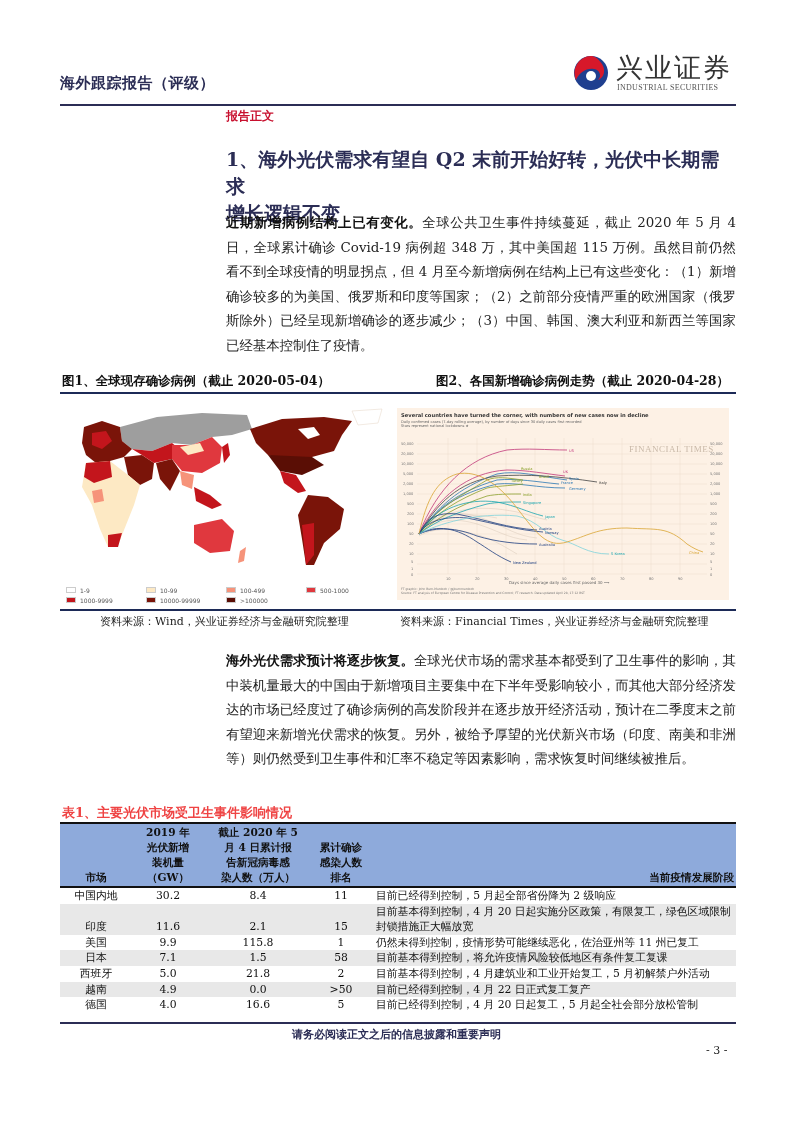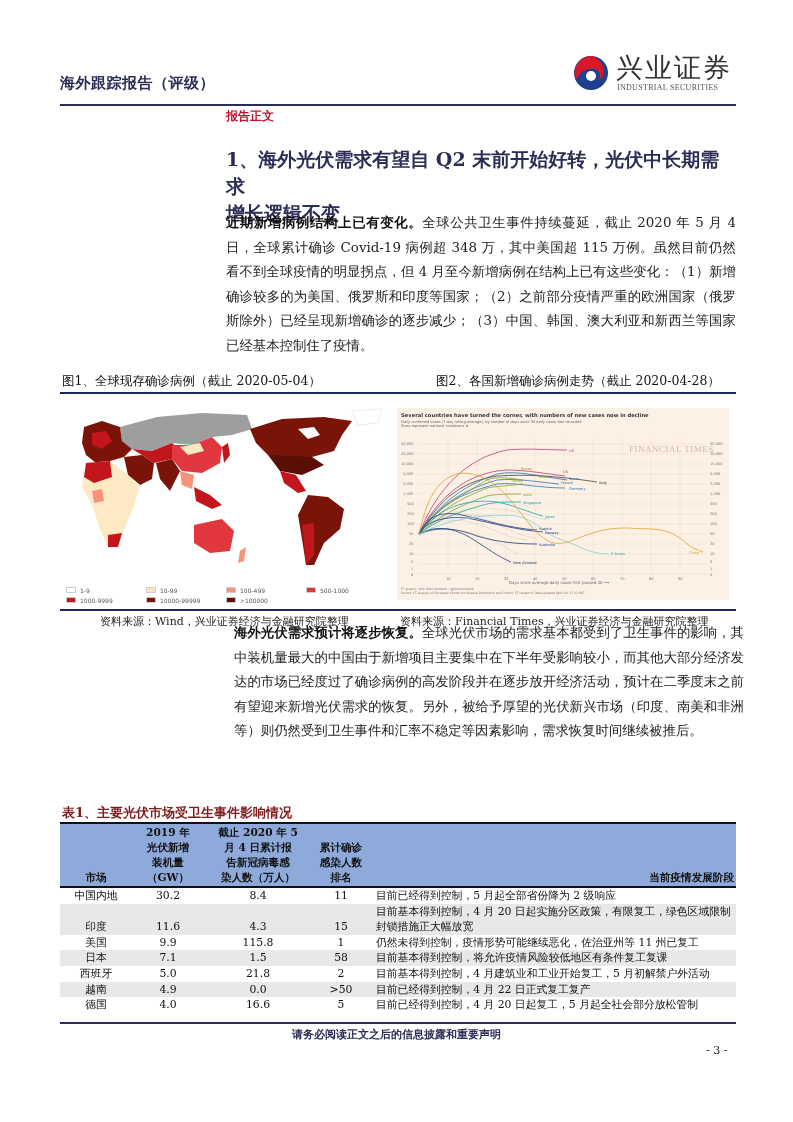--- a/index.html
+++ b/index.html
@@ -12,23 +12,23 @@
   .logo .cn { position: absolute; left: 44px; top: -2px; font-size: 27px; color: #333; letter-spacing: 2px; font-family: "DejaVu Serif", serif; white-space: nowrap; }
   .logo .en { position: absolute; left: 45px; top: 31px; font-size: 8px; color: #555; letter-spacing: 0.3px; font-family: "Liberation Serif", serif; white-space: nowrap; }
   .header-rule { position: absolute; left: 60px; top: 104px; width: 676px; height: 2px; background: #2b2d55; }
   .section-tag { position: absolute; left: 226px; top: 108px; font-size: 12px; font-weight: bold; color: #c8102e; }
 
   .h1 { position: absolute; left: 226px; top: 146px; width: 510px; font-size: 19px; font-weight: bold; color: #2b2d55; line-height: 27px; }
 
   .para { position: absolute; left: 226px; width: 510px; font-size: 13.4px; line-height: 24.5px; color: #222; text-align: justify; font-family: "DejaVu Serif", serif; }
   .para .lead { font-weight: bold; color: #111; }
   .p1 { top: 210px; }
-  .p2 { top: 620px; margin-left: 8px; }
-
-  .fig-caption { position: absolute; top: 373px; font-size: 12.5px; font-weight: normal; color: #111; white-space: nowrap; }
+  .p2 { top: 648px; }
+
+  .fig-caption { position: absolute; top: 373px; font-size: 12.5px; font-weight: bold; color: #111; white-space: nowrap; }
   .fig1-cap { left: 62px; }
   .fig2-cap { left: 400px; padding-left: 36px; }
   .fig-rule { position: absolute; left: 60px; top: 392px; width: 676px; height: 2px; background: #1c2a57; }
   .fig-rule-bottom { position: absolute; left: 60px; top: 609px; width: 676px; height: 2px; background: #1c2a57; }
 
   .map-box { position: absolute; left: 62px; top: 405px; width: 326px; height: 200px; background: #fff; }
   .legend { position: absolute; left: 66px; top: 585px; width: 320px; font-size: 6px; color: #555; font-family: "DejaVu Sans", sans-serif; }
   .legend .row { display: flex; height: 10px; align-items: center; }
   .legend .item { width: 80px; display: flex; align-items: center; }
   .legend .sw { width: 10px; height: 6px; margin-right: 4px; border: 0.5px solid #ccc; }
@@ -38,21 +38,21 @@
   .ft-sub { position: absolute; left: 4px; top: 12px; font-size: 3.6px; color: #666; white-space: nowrap; line-height: 4.4px; }
   .ft-brand { position: absolute; left: 232px; top: 36px; font-size: 9px; color: #c9b9a8; font-family: "Liberation Serif", serif; letter-spacing: 0.5px; }
   .ft-xlabel { position: absolute; left: 112px; top: 172px; font-size: 4px; color: #666; white-space: nowrap; }
   .ft-credit { position: absolute; left: 4px; top: 180px; font-size: 3px; color: #777; line-height: 3.6px; white-space: nowrap; }
   .ft-svg { position: absolute; left: 0; top: 0; }
 
   .source { position: absolute; top: 614px; font-size: 11px; color: #222; white-space: nowrap; }
   .src1 { left: 62px; margin-left: 38px; }
   .src2 { left: 400px; }
 
-  .table-caption { position: absolute; left: 62px; top: 804px; font-size: 13px; font-weight: bold; color: #7f1d1d; }
+  .table-caption { position: absolute; left: 62px; top: 804px; font-size: 13px; font-weight: bold; color: #ef4444; }
   .table-top-rule { position: absolute; left: 60px; top: 822px; width: 676px; height: 2px; background: #111; }
   table.mkt { position: absolute; left: 60px; top: 824px; width: 676px; border-collapse: collapse; font-family: "DejaVu Serif", serif; }
   table.mkt thead tr { background: #8eaadb; }
   table.mkt th { font-size: 10.6px; font-weight: bold; color: #111; line-height: 15px; vertical-align: bottom; text-align: center; padding: 1px 2px 1px 2px; }
   table.mkt th.stage { text-align: right; }
   table.mkt thead { border-bottom: 2px solid #111; }
   table.mkt td { font-size: 10.8px; color: #111; line-height: 15.6px; text-align: center; vertical-align: bottom; padding: 0 2px; }
   table.mkt td.stage { text-align: left; padding-left: 6px; font-size: 10.8px; }
   table.mkt tr.shade td { background: #e8e8e8; }
   .c-mkt { width: 72px; } .c-cap { width: 72px; } .c-cases { width: 108px; } .c-rank { width: 58px; }
@@ -341,21 +341,21 @@
     <tr>
       <td>中国内地</td>
       <td>30.2</td>
       <td>8.4</td>
       <td>11</td>
       <td class="stage">目前已经得到控制，5 月起全部省份降为 2 级响应</td>
     </tr>
     <tr class="shade">
       <td>印度</td>
       <td>11.6</td>
-      <td>4.3</td>
+      <td>2.1</td>
       <td>15</td>
       <td class="stage">目前基本得到控制，4 月 20 日起实施分区政策，有限复工，绿色区域限制封锁措施正大幅放宽</td>
     </tr>
     <tr>
       <td>美国</td>
       <td>9.9</td>
       <td>115.8</td>
       <td>1</td>
       <td class="stage">仍然未得到控制，疫情形势可能继续恶化，佐治亚州等 11 州已复工</td>
     </tr>

